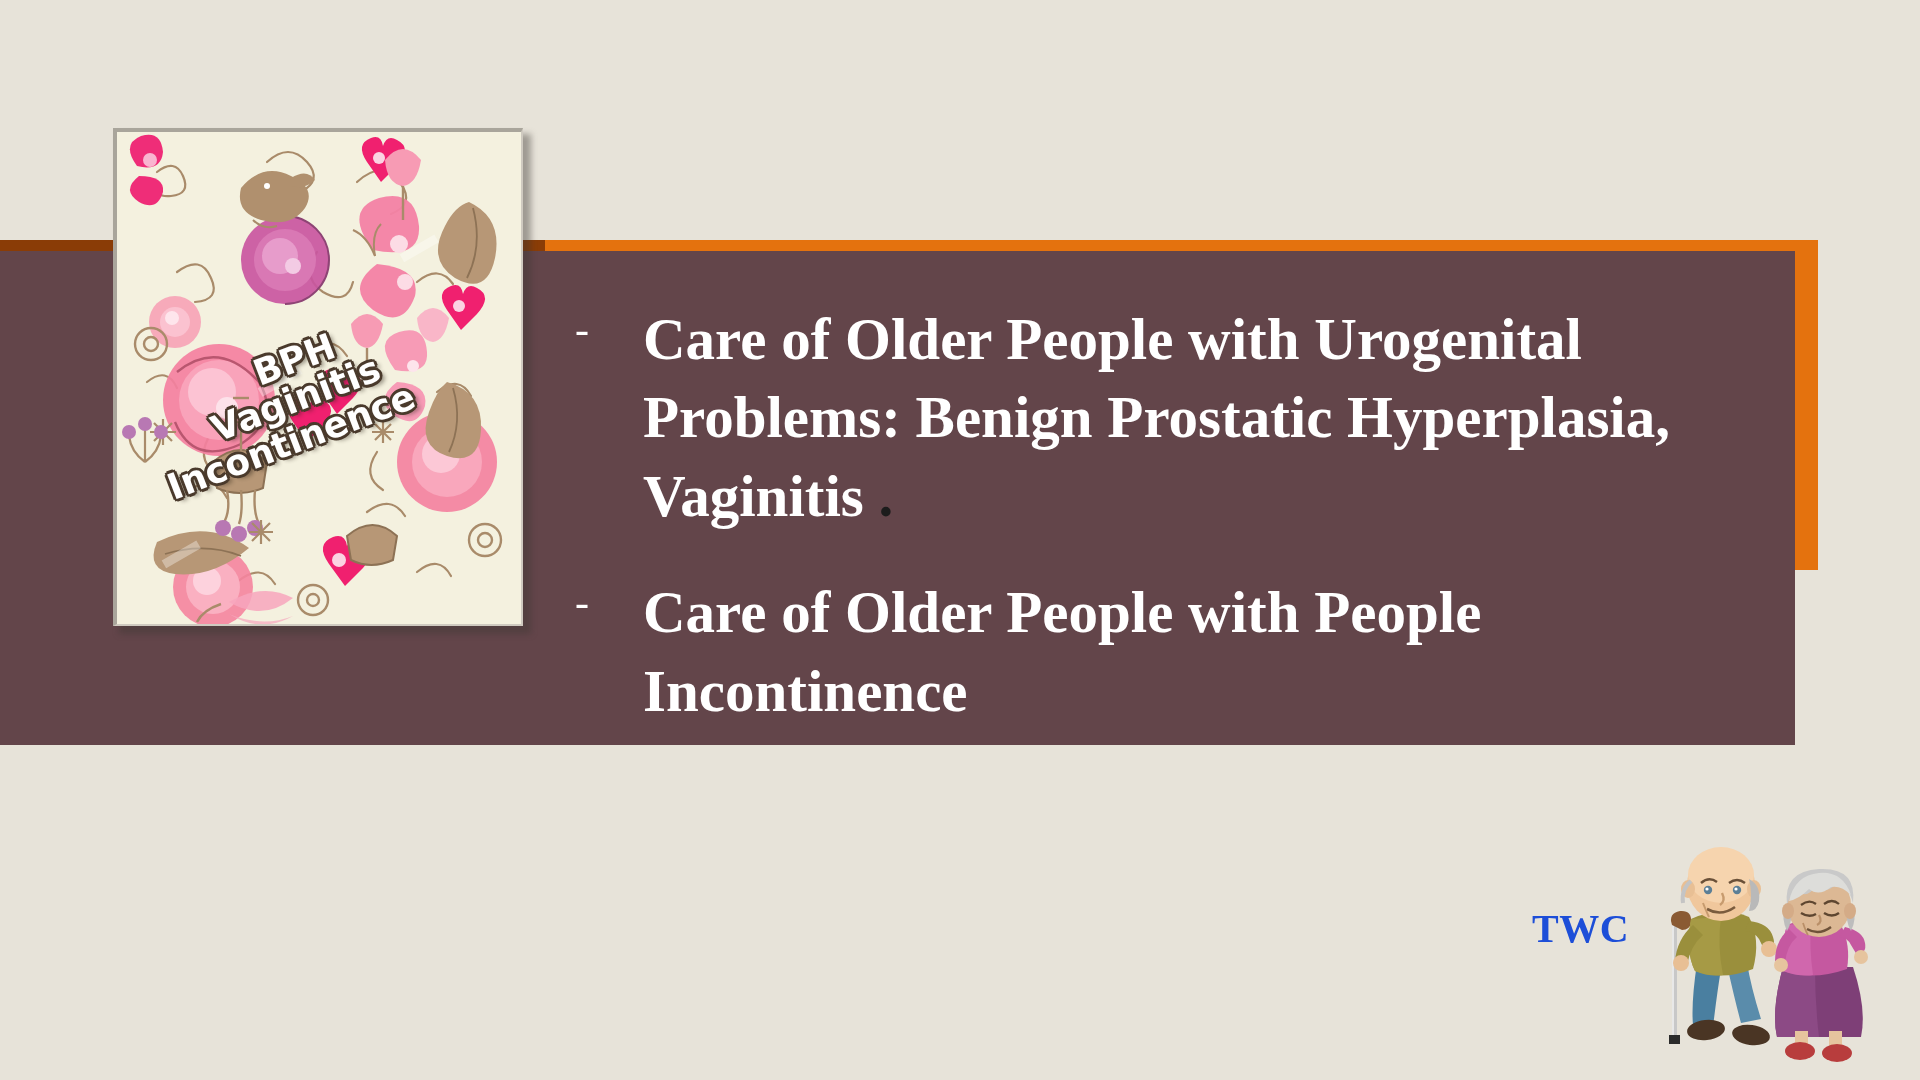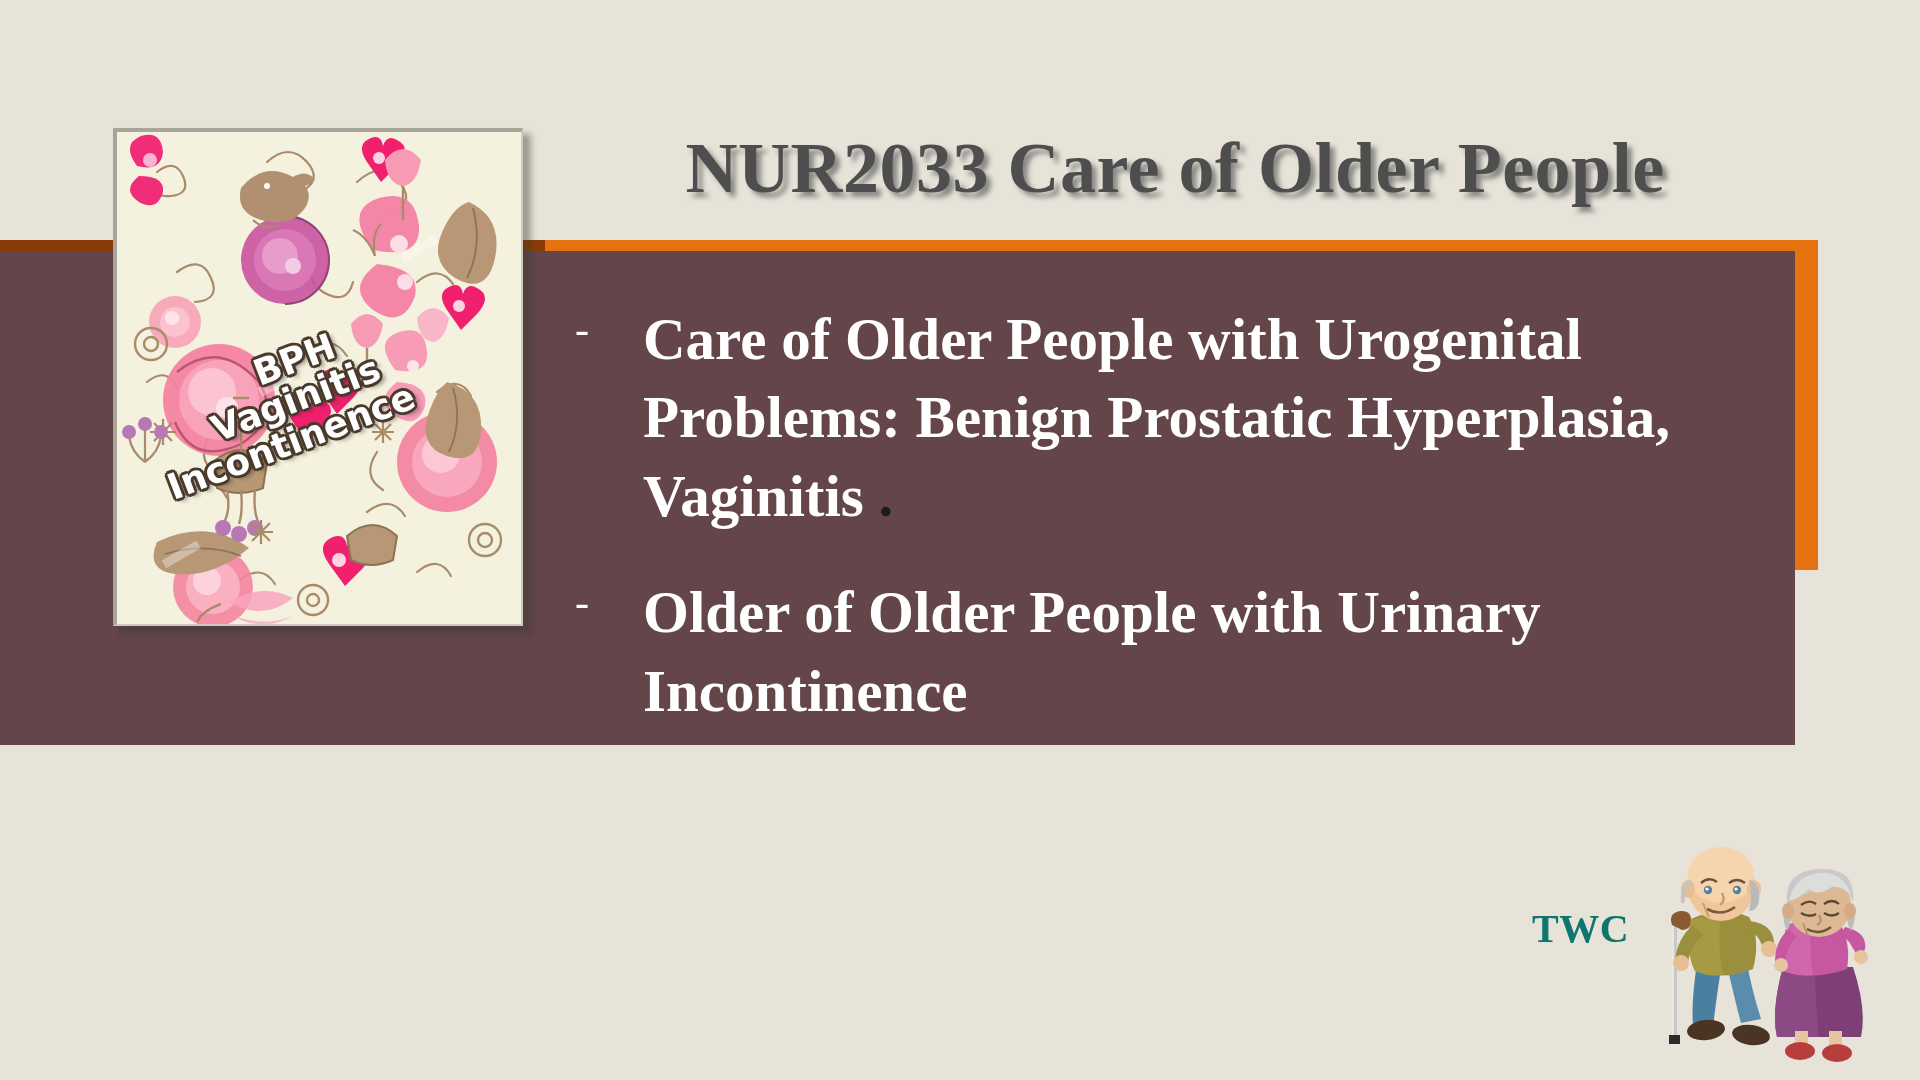--- a/index.html
+++ b/index.html
@@ -177,21 +177,21 @@
   .pic-word.w3 { left: 52px;  top: 336px; font-size: 36px; transform: rotate(-21deg); }
 
   
   .twc-label {
     position: absolute;
     left: 1532px;
     top: 905px;
     font-family: "Liberation Serif", "DejaVu Serif", serif;
     font-weight: bold;
     font-size: 40px;
-    color: #0f766e;
+    color: #1d4ed8;
     letter-spacing: 0.5px;
   }
   .couple {
     position: absolute;
     left: 1645px;
     top: 845px;
     width: 250px;
     height: 230px;
   }
   .couple svg { display: block; width: 100%; height: 100%; }
@@ -200,32 +200,31 @@
 <body>
 
 <div class="slide">
 
   <div class="orange-frame"></div>
   <div class="orange-top-bar"></div>
   <div class="orange-shade"></div>
 
   <div class="brown-panel"></div>
 
-  <div class="title">NUR2033 Care of Older People</div>
 
   <div class="body-list">
 
     <div class="bullet-row">
       <span class="bullet-dash">-</span>
       <span class="bullet-text"><span>Care of Older People with Urogenital Problems: Benign Prostatic Hyperplasia, Vaginitis</span> <span class="trailing-dot">.</span></span>
     </div>
 
     <div class="bullet-row">
       <span class="bullet-dash">-</span>
-      <span class="bullet-text"><span>Older of Older People with Urinary Incontinence</span></span>
+      <span class="bullet-text"><span>Care of Older People with People Incontinence</span></span>
     </div>
 
   </div>
 
   <div class="picture-wrap">
     <div class="picture-shadow"></div>
     <div class="picture">
 
       <svg class="doodle-svg" viewBox="0 0 404 492" preserveAspectRatio="none">
         <rect x="0" y="0" width="404" height="492" fill="#f4f1df"></rect>

